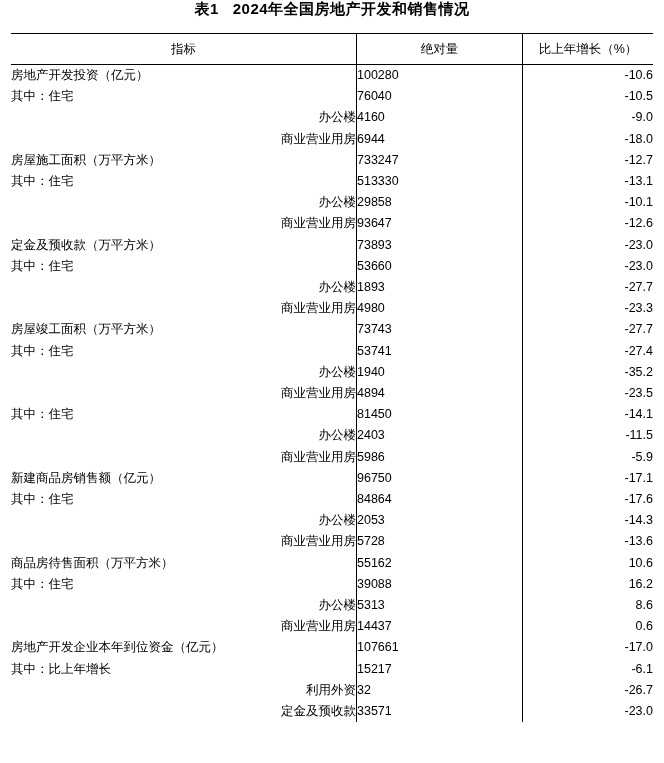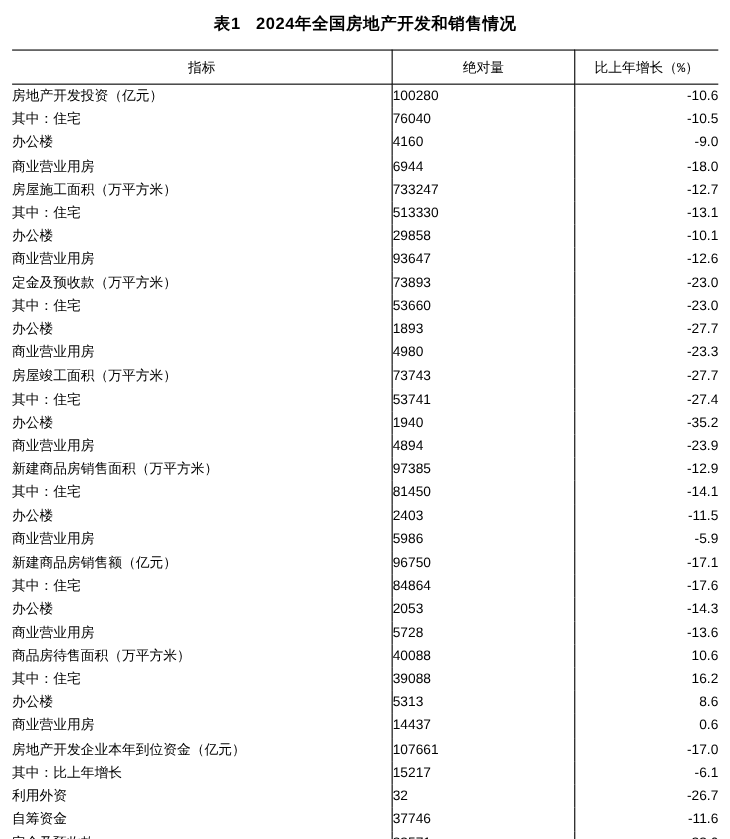--- a/index.html
+++ b/index.html
@@ -18,21 +18,21 @@
     width: 664px;
     height: 763px;
     box-sizing: border-box;
   }
   .title {
     text-align: center;
     font-family: "Liberation Sans", sans-serif;
     font-weight: bold;
     font-size: 15px;
     letter-spacing: 0.5px;
-    padding-top: 12px;
+    padding-top: 0;
     padding-bottom: 14px;
   }
   .title .tnum {
     margin-right: 14px;
   }
   table.main {
     border-collapse: collapse;
     width: 640px;
     margin: 0 auto;
     table-layout: fixed;
@@ -40,21 +40,21 @@
   table.main th, table.main td {
     font-size: 12.5px;
     padding: 0;
   }
   thead th {
     border-top: 1.2px solid #000;
     border-bottom: 1.2px solid #000;
     height: 30px;
     font-weight: normal;
     text-align: center;
-    font-family: Liberation Mono, monospace;
+    font-family: Liberation Sans, sans-serif;
     font-size: 13px;
   }
   thead th.col-ind {
     border-right: 1.2px solid #000;
   }
   thead th.col-val {
     border-right: 1.2px solid #000;
   }
   tbody td {
     height: 21.2px;
@@ -73,21 +73,21 @@
     text-align: left;
     padding-right: 40px;
   }
   td.gr {
     text-align: right;
     padding-right: 40px;
     margin-left: 16px;
   }
   .lvl1 { padding-left: 22px; }
   .lvl2 { padding-left: 40px; }
-  .lvl3 { padding-left: 58px; }
+  .lvl3 { padding-left: 58px; text-align: right; }
 </style>
 </head>
 <body>
 
 <div class="page">
 
   <div class="title">
     <span class="tnum">表1</span><span>2024年全国房地产开发和销售情况</span>
   </div>
 
@@ -171,26 +171,21 @@
           <td class="gr">-27.4</td>
         </tr>
         <tr>
           <td class="ind lvl3">办公楼</td>
           <td class="val">1940</td>
           <td class="gr">-35.2</td>
         </tr>
         <tr>
           <td class="ind lvl3">商业营业用房</td>
           <td class="val">4894</td>
-          <td class="gr">-23.9</td>
-        </tr>
-        <tr>
-          <td class="ind lvl1">新建商品房销售面积（万平方米）</td>
-          <td class="val">97385</td>
-          <td class="gr">-12.9</td>
+          <td class="gr">-23.5</td>
         </tr>
         <tr>
           <td class="ind lvl2">其中：住宅</td>
           <td class="val">81450</td>
           <td class="gr">-14.1</td>
         </tr>
         <tr>
           <td class="ind lvl3">办公楼</td>
           <td class="val">2403</td>
           <td class="gr">-11.5</td>
@@ -215,21 +210,21 @@
           <td class="val">2053</td>
           <td class="gr">-14.3</td>
         </tr>
         <tr>
           <td class="ind lvl3">商业营业用房</td>
           <td class="val">5728</td>
           <td class="gr">-13.6</td>
         </tr>
         <tr>
           <td class="ind lvl1">商品房待售面积（万平方米）</td>
-          <td class="val">40088</td>
+          <td class="val">55162</td>
           <td class="gr">10.6</td>
         </tr>
         <tr>
           <td class="ind lvl2">其中：住宅</td>
           <td class="val">39088</td>
           <td class="gr">16.2</td>
         </tr>
         <tr>
           <td class="ind lvl3">办公楼</td>
           <td class="val">5313</td>
@@ -249,25 +244,20 @@
           <td class="ind lvl2">其中：比上年增长</td>
           <td class="val">15217</td>
           <td class="gr">-6.1</td>
         </tr>
         <tr>
           <td class="ind lvl3">利用外资</td>
           <td class="val">32</td>
           <td class="gr">-26.7</td>
         </tr>
         <tr>
-          <td class="ind lvl3">自筹资金</td>
-          <td class="val">37746</td>
-          <td class="gr">-11.6</td>
-        </tr>
-        <tr>
           <td class="ind lvl3">定金及预收款</td>
           <td class="val">33571</td>
           <td class="gr">-23.0</td>
         </tr>
       </tbody>
   </table>
 
 </div>
 
 </body></html>

